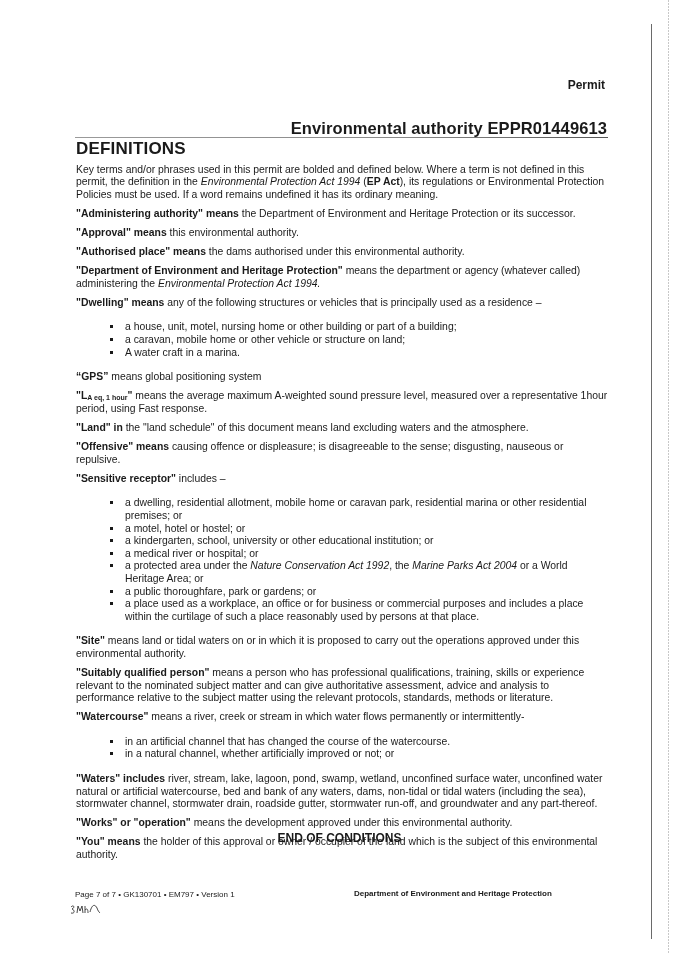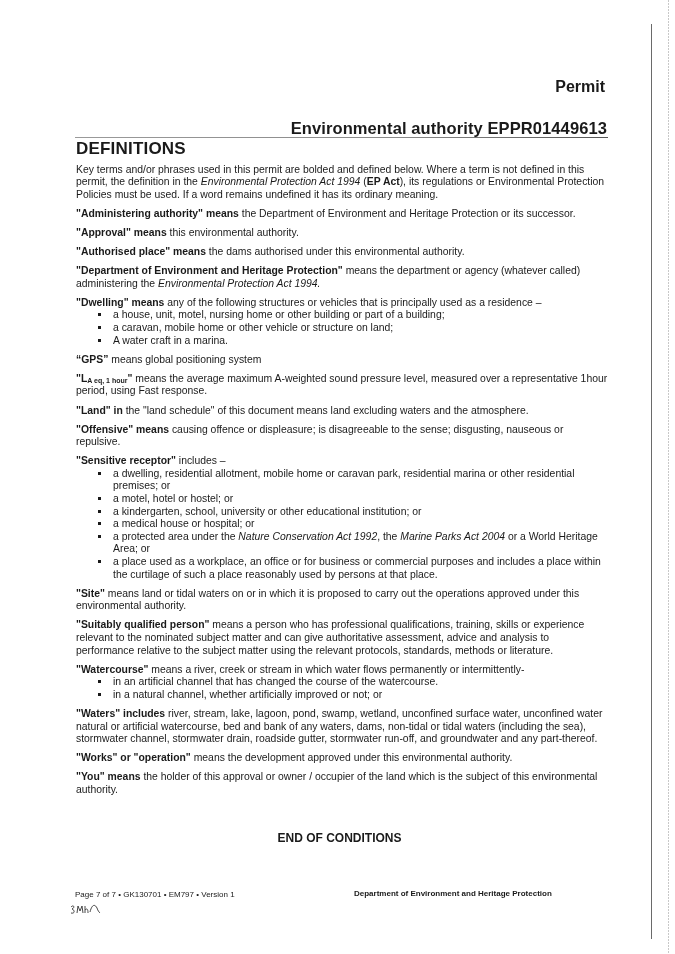--- a/index.html
+++ b/index.html
@@ -11,21 +11,21 @@
   .vline-dark {
     position: absolute; left: 651px; top: 24px; width: 1px; height: 915px;
     background: #6a6a6a;
   }
   .vline-light {
     position: absolute; left: 668px; top: 0; width: 1px; height: 954px;
     background: repeating-linear-gradient(to bottom, #c8c8c8 0 2px, transparent 2px 3px);
   }
   .doc-type {
     position: absolute; right: 70px; top: 78px;
-    font-size: 16px; font-weight: bold;
+    font-size: 12px; font-weight: bold;
   }
   .doc-title {
     position: absolute; right: 68px; top: 119px;
     font-size: 16.5px; font-weight: bold; letter-spacing: 0.1px;
   }
   .title-rule {
     position: absolute; left: 75px; top: 137px; width: 533px; height: 1px;
     background: linear-gradient(to right, #9a9a9a, #8a8a8a 60%, #555 100%);
   }
   .content {
@@ -33,21 +33,21 @@
     font-size: 10.4px; line-height: 12.6px;
   }
   .section-heading {
     font-size: 17px; font-weight: bold; margin: 0 0 8px 0; letter-spacing: 0.2px;
   }
   .para { margin: 0 0 6.5px 0; }
   .para b { font-weight: bold; }
   .para i { font-style: italic; }
   .para sub { font-size: 7px; font-weight: bold; vertical-align: -1px; line-height: 0; }
   ul.bullets {
-    list-style: none; margin: 0; padding: 0 0 0 37px;
+    list-style: none; margin: 12px; padding: 0 0 0 37px;
   }
   ul.bullets li { position: relative; }
   ul.bullets li::before {
     content: ""; position: absolute; left: -15px; top: 4px;
     width: 3px; height: 3px; background: #1a1a1a;
   }
   .end-conditions {
     position: absolute; left: 0; width: 675px; top: 831px; text-align: center;
     font-size: 12px; font-weight: bold; padding-left: 2px;
   }
@@ -106,22 +106,23 @@
       </div>
       <div class="para">
         <div><b>"Offensive" means</b><span> causing offence or displeasure; is disagreeable to the sense; disgusting, nauseous or repulsive.</span></div>
       </div>
       <div class="para">
         <div><b>"Sensitive receptor"</b><span> includes –</span></div>
         <ul class="bullets">
           <li><span>a dwelling, residential allotment, mobile home or caravan park, residential marina or other residential premises; or</span></li>
           <li><span>a motel, hotel or hostel; or</span></li>
           <li><span>a kindergarten, school, university or other educational institution; or</span></li>
-          <li><span>a medical house or hospital; or</span></li>
+          <li><span>a medical river or hospital; or</span></li>
           <li><span>a protected area under the </span><i>Nature Conservation Act 1992</i><span>, the </span><i>Marine Parks Act 2004</i><span> or a World Heritage Area; or</span></li>
+          <li><span>a public thoroughfare, park or gardens; or</span></li>
           <li><span>a place used as a workplace, an office or for business or commercial purposes and includes a place within the curtilage of such a place reasonably used by persons at that place.</span></li>
         </ul>
       </div>
       <div class="para">
         <div><b>"Site"</b><span> means land or tidal waters on or in which it is proposed to carry out the operations approved under this environmental authority.</span></div>
       </div>
       <div class="para">
         <div><b>"Suitably qualified person"</b><span> means a person who has professional qualifications, training, skills or experience relevant to the nominated subject matter and can give authoritative assessment, advice and analysis to performance relative to the subject matter using the relevant protocols, standards, methods or literature.</span></div>
       </div>
       <div class="para">

